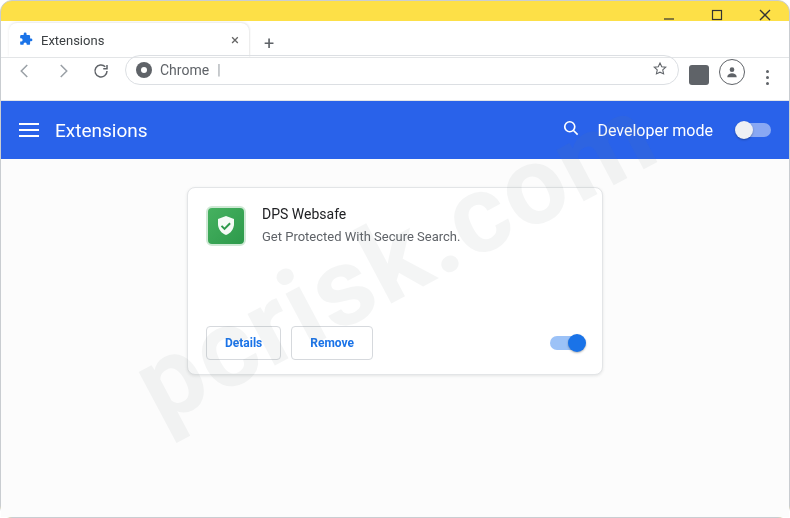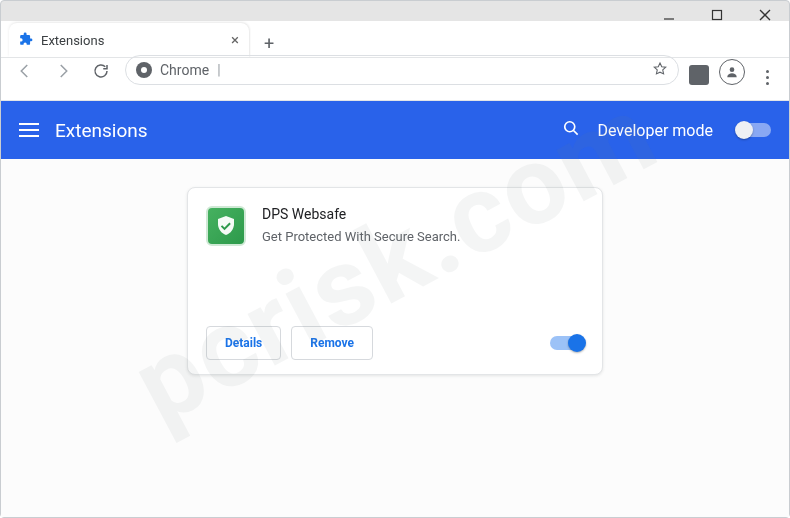--- a/index.html
+++ b/index.html
@@ -8,22 +8,22 @@
   background: #fff;
   width: 790px;
   height: 518px;
   overflow: hidden;
   position: relative;
 }
 .window {
   width: 790px;
   height: 518px;
   border: 1px solid #c9cdd1;
-  border-radius: 4px;
-  background: #e5e5e5;
+  border-radius: 12px;
+  background: #fde047;
   display: flex;
   flex-direction: column;
   position: relative;
 }
 
 .titlebar {
   height: 14px;
   display: flex;
   justify-content: flex-end;
   align-items: center;

